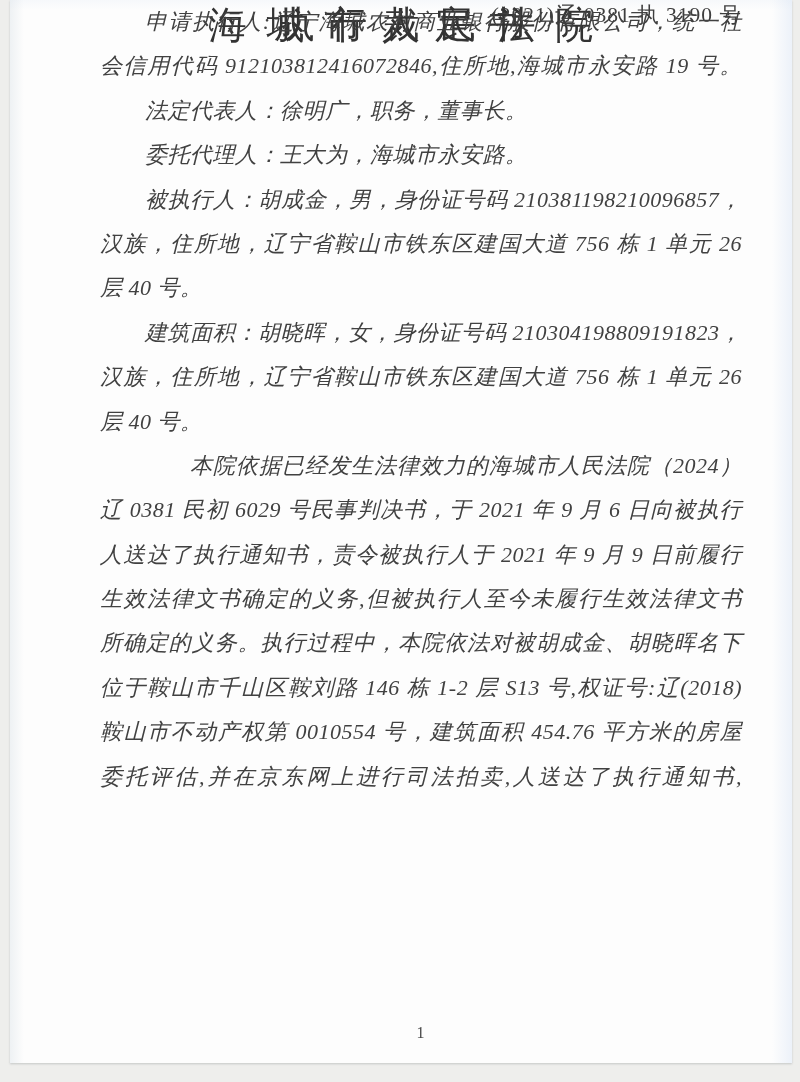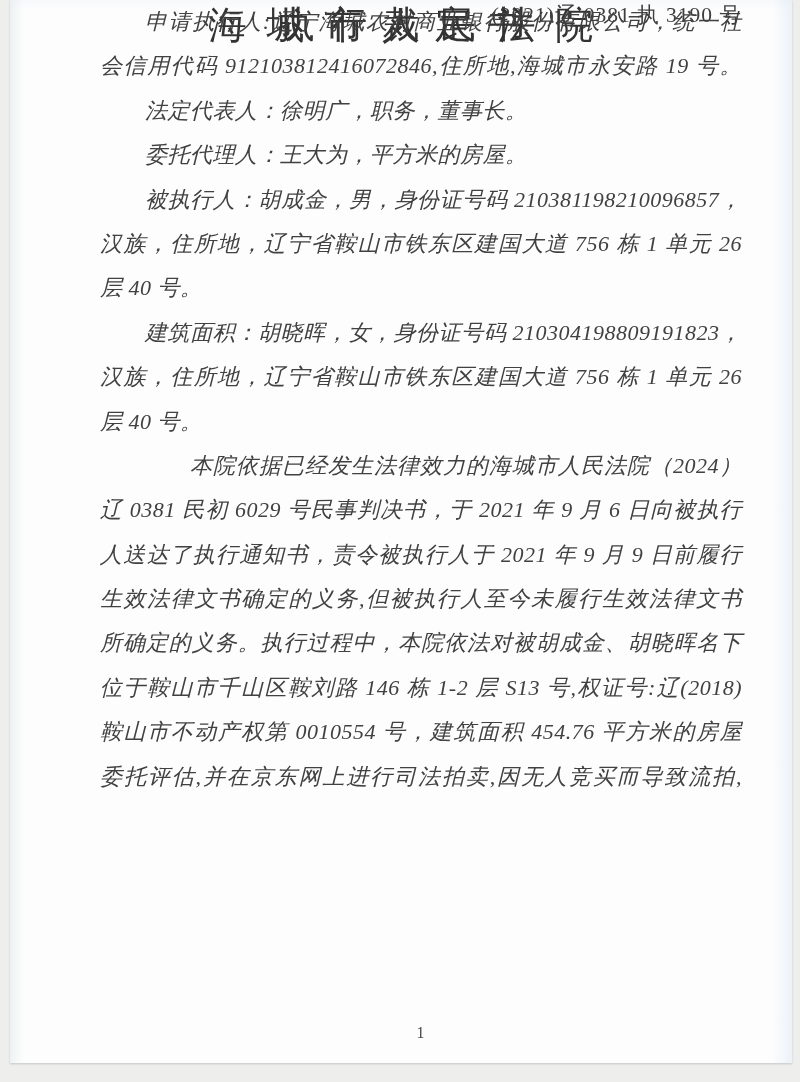--- a/index.html
+++ b/index.html
@@ -95,33 +95,33 @@
     <div class="court-name">海城市人民法院</div>
 
     <div class="doc-type">执行裁定书</div>
 
     <div class="case-number">(2021)辽 0381 执 3190 号</div>
 
     <div class="body-text">
       <div class="ln fill ind2">申请执行人:辽宁海城农村商业银行股份有限公司，统一社</div>
       <div class="ln fill">会信用代码 912103812416072846,住所地,海城市永安路 19 号。</div>
       <div class="ln ind2">法定代表人：徐明广，职务，董事长。</div>
-      <div class="ln ind2">委托代理人：王大为，平方米的房屋。</div>
+      <div class="ln ind2">委托代理人：王大为，海城市永安路。</div>
       <div class="ln fill ind2">被执行人：胡成金，男，身份证号码 210381198210096857，</div>
       <div class="ln fill">汉族，住所地，辽宁省鞍山市铁东区建国大道 756 栋 1 单元 26</div>
       <div class="ln">层 40 号。</div>
       <div class="ln fill ind2">建筑面积：胡晓晖，女，身份证号码 210304198809191823，</div>
       <div class="ln fill">汉族，住所地，辽宁省鞍山市铁东区建国大道 756 栋 1 单元 26</div>
       <div class="ln">层 40 号。</div>
       <div class="ln fill ind4">本院依据已经发生法律效力的海城市人民法院（2024）</div>
       <div class="ln fill">辽 0381 民初 6029 号民事判决书，于 2021 年 9 月 6 日向被执行</div>
       <div class="ln fill">人送达了执行通知书，责令被执行人于 2021 年 9 月 9 日前履行</div>
       <div class="ln fill">生效法律文书确定的义务,但被执行人至今未履行生效法律文书</div>
       <div class="ln fill">所确定的义务。执行过程中，本院依法对被胡成金、胡晓晖名下</div>
       <div class="ln fill">位于鞍山市千山区鞍刘路 146 栋 1-2 层 S13 号,权证号:辽(2018)</div>
       <div class="ln fill">鞍山市不动产权第 0010554 号，建筑面积 454.76 平方米的房屋</div>
-      <div class="ln fill">委托评估,并在京东网上进行司法拍卖,因无人竞买而导致流拍,</div>
+      <div class="ln fill">委托评估,并在京东网上进行司法拍卖,人送达了执行通知书,</div>
     </div>
 
     <div class="page-number">1</div>
 
   </div>
 </div>
 
 </body></html>

